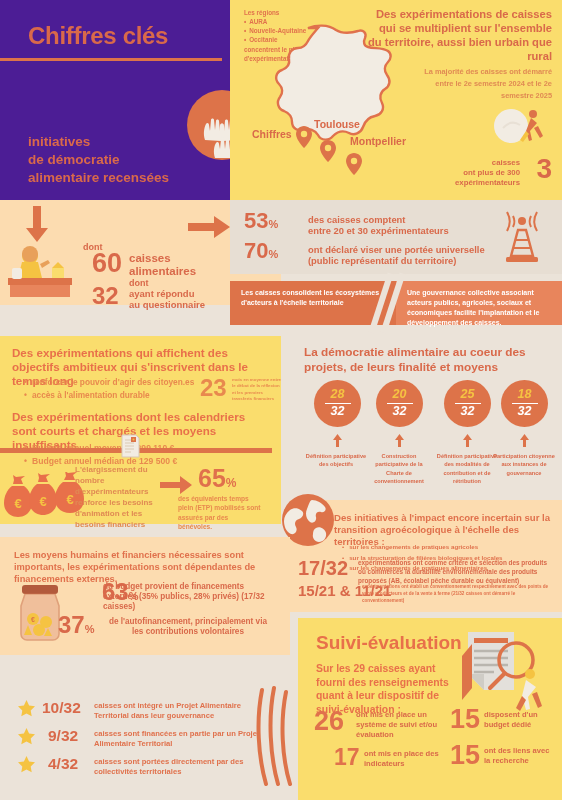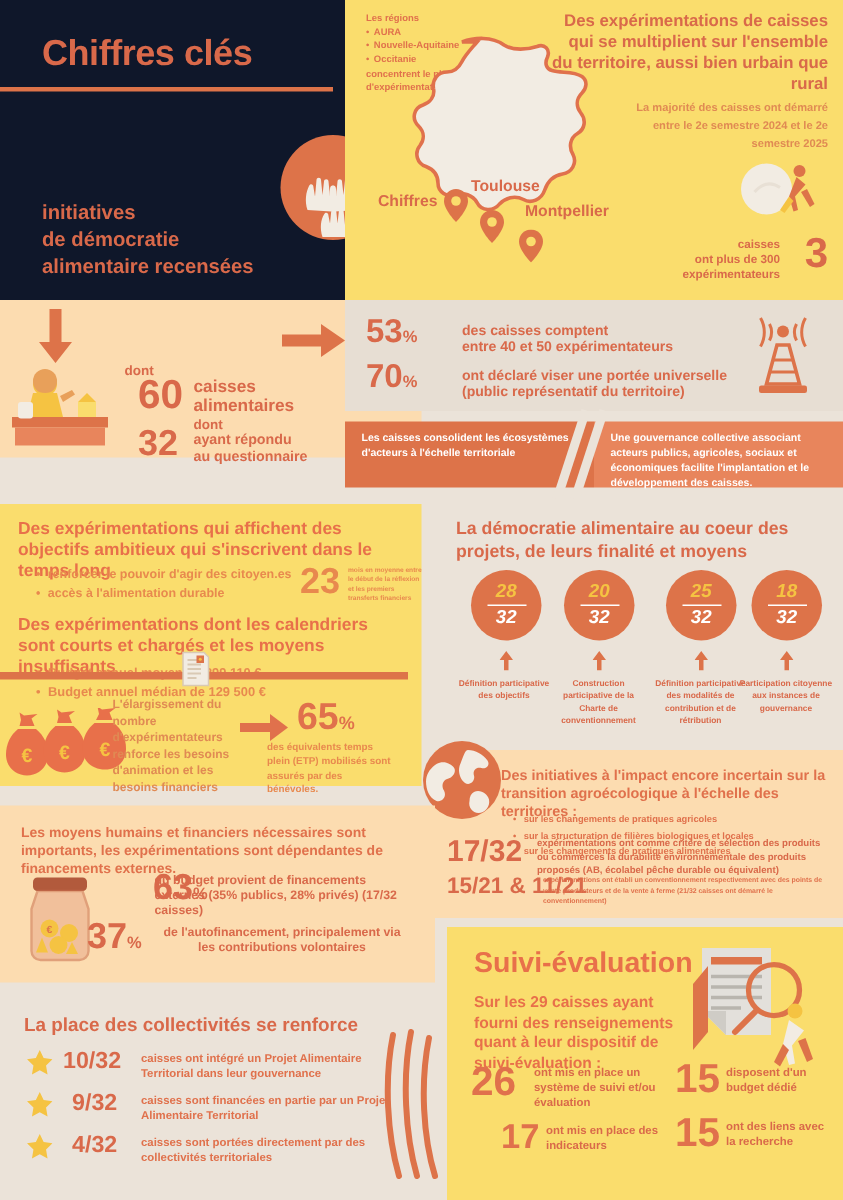--- a/index.html
+++ b/index.html
@@ -8,21 +8,21 @@
     font-family: "Liberation Sans", sans-serif;
     background:#ebe3d9;
     color:#d9694a;
     position:relative;
     overflow:hidden;
   }
   .page { position:relative; width:562px; height:800px; }
   .blk { position:absolute; }
 
   
-  #header { left:0; top:0; width:281px; height:200px; background:#0f172a; }
+  #header { left:0; top:0; width:281px; height:200px; background:#4c1d95; }
   #title { position:absolute; left:28px; top:22px; font-size:24px; font-weight:bold; color:#d9694a; letter-spacing:-.3px;}
   #rule { position:absolute; left:0; top:58px; width:222px; height:3px; background:#dd7349; }
   #bignum { position:absolute; left:28px; top:88px; font-size:40px; font-weight:bold; color:#f5bc3f; line-height:1; }
   #bigtxt { position:absolute; left:28px; top:133px; font-size:13.5px; font-weight:bold; color:#d9694a; line-height:1.32; }
   #handsicon { position:absolute; left:185px; top:88px; width:74px; height:74px; }
 
   
   #mappanel { left:230px; top:0; width:332px; height:200px; background:#fadd6d; }
   #regions { position:absolute; left:14px; top:8px; font-size:6.3px; font-weight:bold; color:#e0714c; line-height:1.45; }
   #regions li { list-style:none; }
@@ -218,21 +218,21 @@
     <svg id="rightarrow" viewBox="0 0 42 22">
       <path d="M0 7h26V0l16 11-16 11v-7H0z" fill="#dd7349"></path>
     </svg>
   </div>
 
   <div class="blk" id="statbox">
     <div class="statrow" style="left:14px; top:10px;">
       <span class="statpct">53</span><span class="statpct"><small>%</small></span>
     </div>
     <div class="stattxt" style="position:absolute; left:78px; top:14px; white-space:pre-line">des caisses comptent
-entre 40 et 50 expérimentateurs</div>
+entre 20 et 30 expérimentateurs</div>
     <div class="statrow" style="left:14px; top:40px;">
       <span class="statpct">70</span><span class="statpct"><small>%</small></span>
     </div>
     <div class="stattxt" style="position:absolute; left:78px; top:44px; white-space:pre-line">ont déclaré viser une portée universelle
 (public représentatif du territoire)</div>
     <svg id="antenna" viewBox="0 0 56 54">
       <circle cx="28" cy="11" r="4" fill="#dd7349"></circle>
       <path d="M19 6a12 12 0 0 1 0 11" stroke="#dd7349" stroke-width="2" fill="none"></path>
       <path d="M13 2a19 19 0 0 1 0 19" stroke="#dd7349" stroke-width="2" fill="none"></path>
       <path d="M37 6a12 12 0 0 0 0 11" stroke="#dd7349" stroke-width="2" fill="none"></path>
@@ -371,21 +371,20 @@
       </g>
       <text x="19" y="41" font-size="7" font-weight="bold" fill="#dd7349" text-anchor="middle">€</text>
     </svg>
     <div id="p63"><span>63</span><small>%</small></div>
     <div id="p63t">du budget provient de financements externes (35% publics, 28% privés) (17/32 caisses)</div>
     <div id="p37"><span>37</span><small>%</small></div>
     <div id="p37t">de l'autofinancement, principalement via les contributions volontaires</div>
   </div>
 
   <div class="blk" id="collect">
-    <div id="colh">La place des collectivités se renforce</div>
     <svg class="star" style="left:18px; top:36px;" viewBox="0 0 17 17">
         <path d="M8.5 0l2.6 5.4 5.9.8-4.3 4.2 1 5.9-5.2-2.8L3.3 16.3l1-5.9L0 6.2l5.9-.8z" fill="#f5c342"></path>
       </svg>
     <svg class="star" style="left:18px; top:64px;" viewBox="0 0 17 17">
         <path d="M8.5 0l2.6 5.4 5.9.8-4.3 4.2 1 5.9-5.2-2.8L3.3 16.3l1-5.9L0 6.2l5.9-.8z" fill="#f5c342"></path>
       </svg>
     <svg class="star" style="left:18px; top:92px;" viewBox="0 0 17 17">
         <path d="M8.5 0l2.6 5.4 5.9.8-4.3 4.2 1 5.9-5.2-2.8L3.3 16.3l1-5.9L0 6.2l5.9-.8z" fill="#f5c342"></path>
       </svg>
     <div class="colfrac" style="left:42px; top:36px;">10/32</div>

